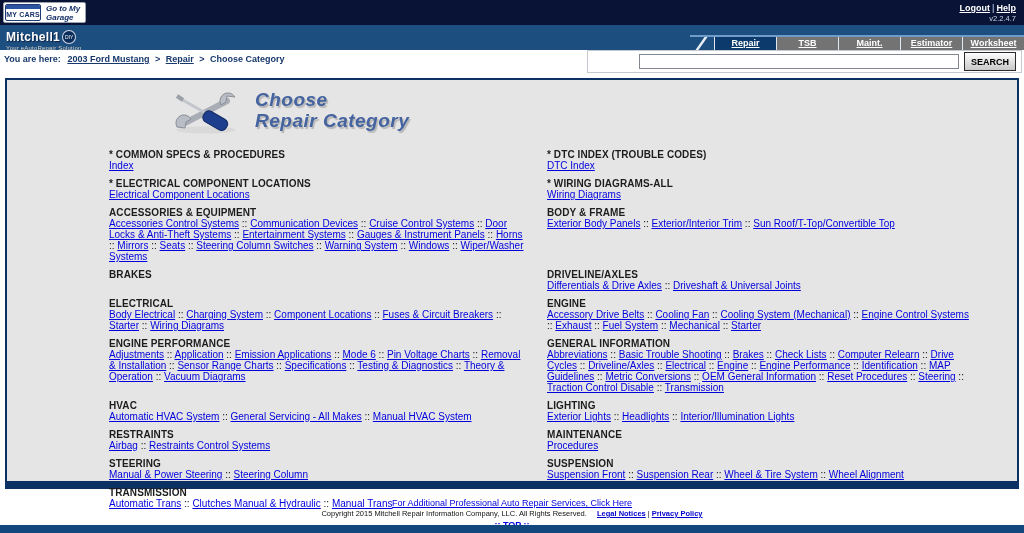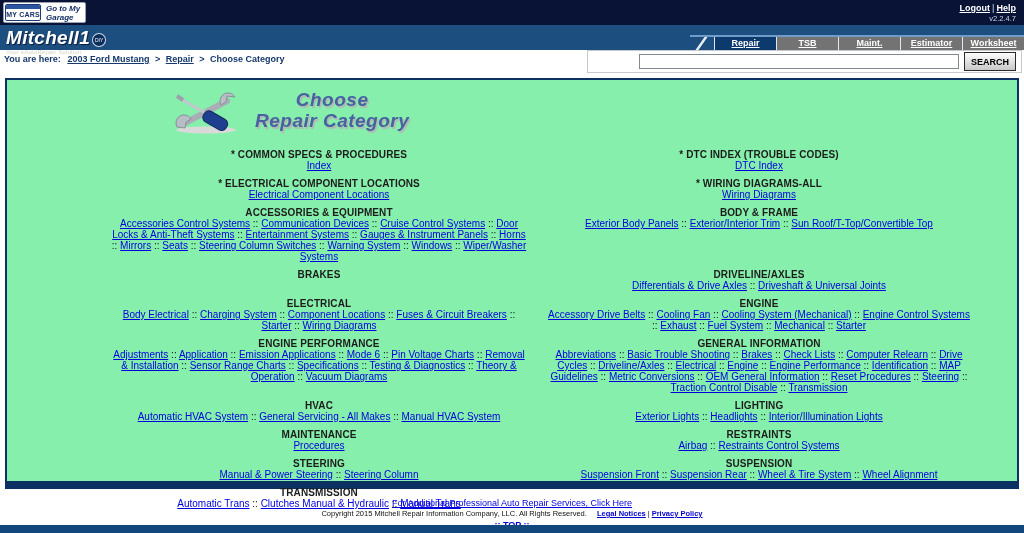--- a/index.html
+++ b/index.html
@@ -24,21 +24,21 @@
     color:#142e66; line-height:9px; white-space:nowrap;
   }
   .session { position:absolute; top:3px; right:8px; text-align:right; color:#fff; font-size:9px; font-weight:bold; }
   .session a { color:#fff; text-decoration:underline; }
   .session .pipe { color:#8fa0c0; margin:0 2px; }
   .version { font-size:7.5px; font-weight:normal; color:#cdd5e6; margin-top:1px; }
 
   
   .brandbar { position:absolute; top:25px; left:0; width:100%; height:25px; background:#1d4e80; }
   .brand { position:absolute; left:6px; top:27px; cursor:pointer; }
-  .brand-name { color:#fff; font-size:19px; font-weight:bold; font-style:italic; letter-spacing:0.3px; text-shadow:1px 1px 1px #0a1d3c; }
+  .brand-name { color:#fff; font-size:12px; font-weight:bold; letter-spacing:0.3px; text-shadow:1px 1px 1px #0a1d3c; }
   .brand-badge {
     display:inline-block; background:#0b2d5c; color:#fff; border:1px solid #cfd8e6;
     border-radius:50%; font-size:5px; padding:3px 2px; vertical-align:middle; margin-left:2px;
   }
   .brand-tagline { font-size:6px; color:#d9d2c4; margin-top:0px; letter-spacing:0.2px; }
 
   .tabstrip { position:absolute; right:0; top:37px; height:13px; display:flex; z-index:2; }
   .tabstrip::before { content:''; position:absolute; left:-24px; right:0; top:-2px; height:2px; background:#6f9cc9; }
   .tabstrip::after { content:''; position:absolute; left:-14px; top:0; width:3px; height:13px; background:#e9eef5; transform:skewX(-35deg); }
   .tab {
@@ -57,22 +57,22 @@
     gap:5px; padding-right:5px; z-index:1;
   }
   .search-input { width:320px; height:15px; border:1px solid #828790; font-size:10px; padding:0 2px; font-family:inherit; }
   .search-btn {
     font-size:9px; font-weight:bold; height:19px; padding:0 6px; color:#000;
     background:linear-gradient(#fdfdfd,#c8c8c8); border:1px solid #2b2b2b; font-family:inherit; cursor:pointer;
   }
 
   
   .panel {
-    position:absolute; left:5px; top:78px; width:1014px; height:411px; background:#86efac;
-    border:2px solid #0c3264; border-bottom:8px solid #0c3264;text-align:center;
+    position:absolute; left:5px; top:78px; width:1014px; height:411px; background:#e5e5e5;
+    border:2px solid #0c3264; border-bottom:8px solid #0c3264;
   }
   .title-block { display:flex; align-items:flex-start; margin:7px 0 0 162px; height:54px; }
   .title-text {
     margin-left:12px; margin-top:2px; font-style:italic; font-weight:bold; font-size:19px;
     line-height:21px; color:#44639f; text-shadow:1.5px 1.5px 1px #b5b5b5; letter-spacing:0.5px;
   }
 
   .category-grid { display:grid; grid-template-columns:420px 424px; column-gap:18px; row-gap:7px; margin:8px 0 0 102px; }
   .section { min-height:22px; }
   .sec-h { font-size:10px; font-weight:bold; color:#1c1c1c; line-height:11px; letter-spacing:0.1px; }
@@ -207,26 +207,26 @@
       </div>
       <div class="section">
         <div class="sec-h">HVAC</div>
         <div class="sec-links"><a>Automatic HVAC System</a><span class="sep"> :: </span><a>General Servicing - All Makes</a><span class="sep"> :: </span><a>Manual HVAC System</a></div>
       </div>
       <div class="section">
         <div class="sec-h">LIGHTING</div>
         <div class="sec-links"><a>Exterior Lights</a><span class="sep"> :: </span><a>Headlights</a><span class="sep"> :: </span><a>Interior/Illumination Lights</a></div>
       </div>
       <div class="section">
+        <div class="sec-h">RESTRAINTS</div>
+        <div class="sec-links"><a>Airbag</a><span class="sep"> :: </span><a>Restraints Control Systems</a></div>
+      </div>
+      <div class="section">
         <div class="sec-h">MAINTENANCE</div>
         <div class="sec-links"><a>Procedures</a></div>
-      </div>
-      <div class="section">
-        <div class="sec-h">RESTRAINTS</div>
-        <div class="sec-links"><a>Airbag</a><span class="sep"> :: </span><a>Restraints Control Systems</a></div>
       </div>
       <div class="section">
         <div class="sec-h">STEERING</div>
         <div class="sec-links"><a>Manual &amp; Power Steering</a><span class="sep"> :: </span><a>Steering Column</a></div>
       </div>
       <div class="section">
         <div class="sec-h">SUSPENSION</div>
         <div class="sec-links"><a>Suspension Front</a><span class="sep"> :: </span><a>Suspension Rear</a><span class="sep"> :: </span><a>Wheel &amp; Tire System</a><span class="sep"> :: </span><a>Wheel Alignment</a></div>
       </div>
       <div class="section">

